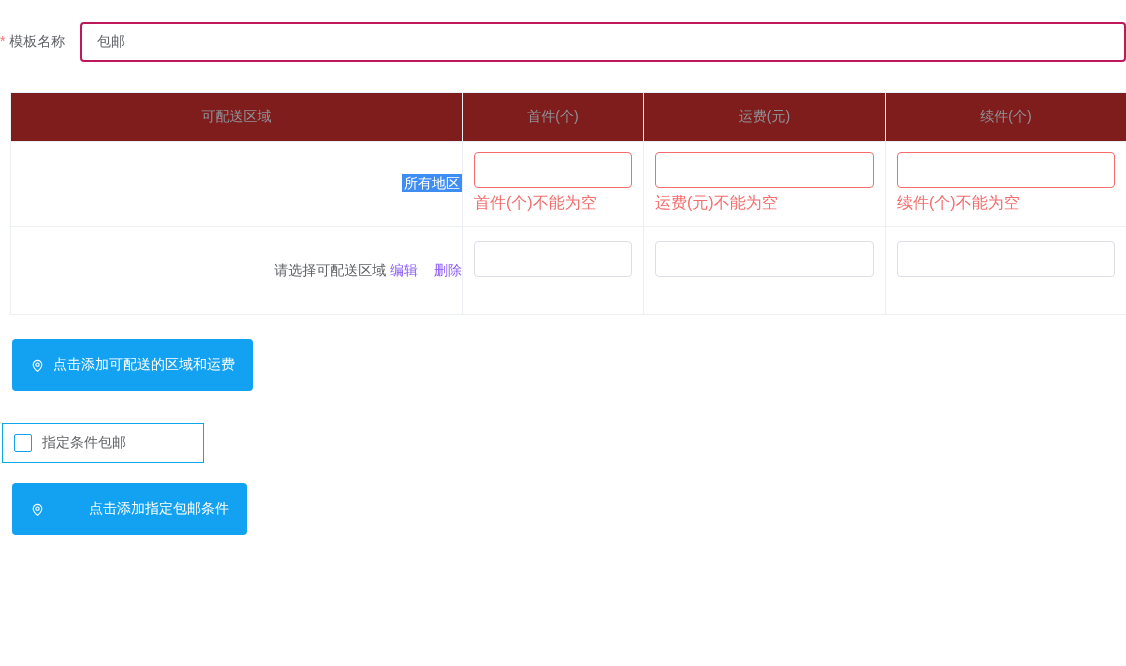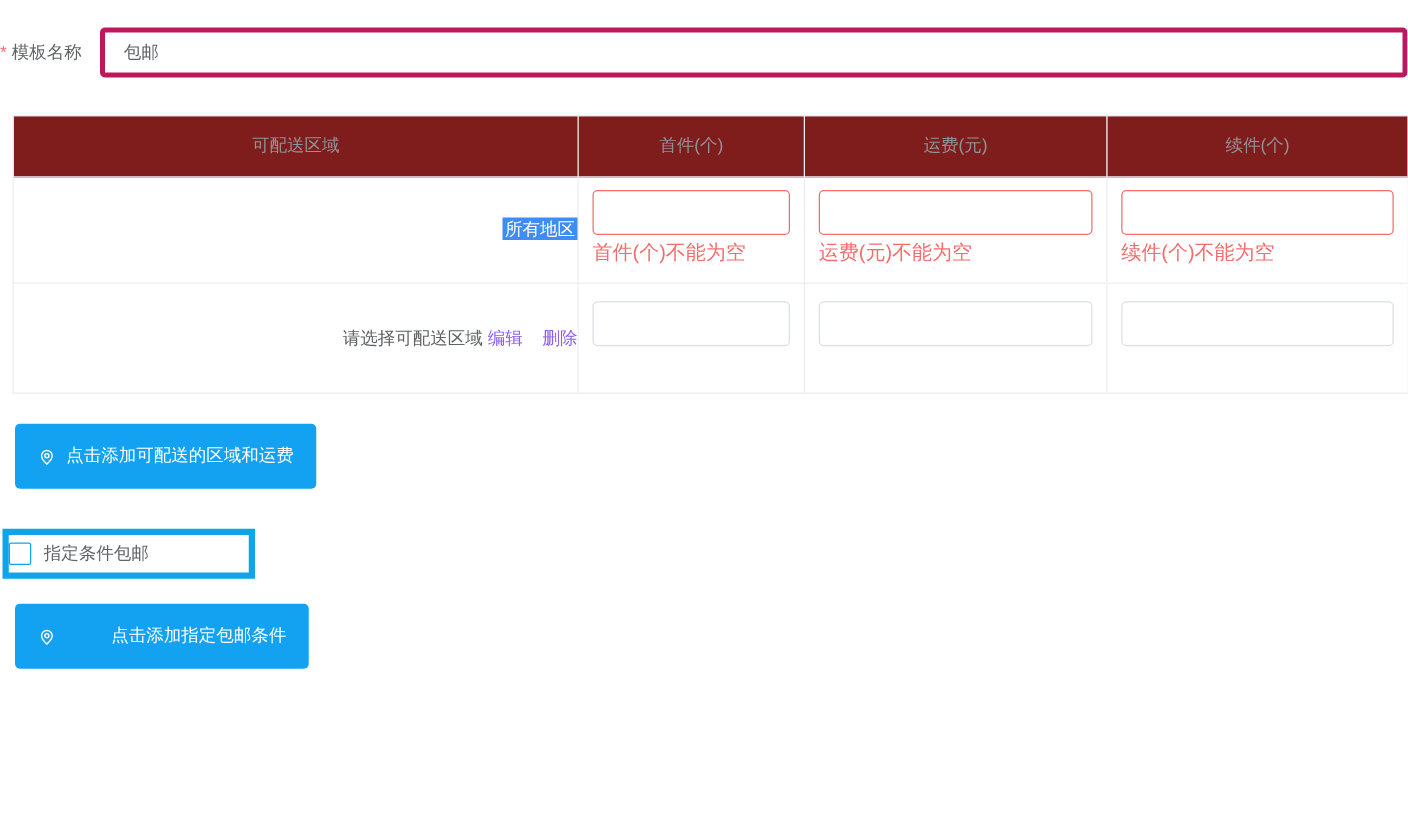--- a/index.html
+++ b/index.html
@@ -10,21 +10,21 @@
     font-size: 14px; color: #606266;
   }
   .page { padding-top: 22px; }
 
   
   .form-row { display: flex; align-items: center; margin-bottom: 0; }
   .row-name { margin-bottom: 0; }
   .f-label { width: 80px; flex: 0 0 80px; padding-right: 13px; color:#606266; white-space: nowrap; }
   .req::before { content: "* "; color: #f56c6c; }
   .text-input {
-    flex: 1; height: 40px; border: 4px solid #be185d; border-radius: 4px;
+    flex: 1; height: 40px; border: 2px solid #be185d; border-radius: 4px;
     padding: 0 15px; font-size: 14px; color: #606266; outline: none;
     font-family: inherit; background:#fff;
   }
   .row-type { margin-top: 28px; }
   .row-charge { margin-top: 33px; }
 
   .radio-group { display: flex; align-items: center; }
   .radio-item { display: flex; align-items: center; cursor: pointer; margin-right: 42px; }
   .radio-circle {
     width: 14px; height: 14px; border-radius: 50%;
@@ -69,21 +69,21 @@
     background: #13a2f1; color: #fff; border: none; border-radius: 4px;
     height: 52px; padding: 0 18px; font-size: 14px; font-family: inherit; cursor: pointer;
   }
   .btn-add-region { margin: 24px 0 0 12px; }
   .btn-add-cond   { margin: 20px 0 0 12px; gap: 44px; }
   .pin-icon { display:inline-flex; }
 
   
   .cond-box {
     margin: 32px 0 0 2px; width: 202px; height: 40px;
-    border: 5px solid #0ea5e9; display: flex; align-items: center; 
+    border: 1px solid #0ea5e9; display: flex; align-items: center; padding-left: 11px;
   }
   .checkbox {
     width: 18px; height: 18px; border: 1px solid #13a2f1; border-radius: 2px;
     background: #fff; margin-right: 10px; cursor: pointer; flex: 0 0 18px;
   }
   .cond-label { color: #606266; }
 </style>
 </head>
 <body>
 

